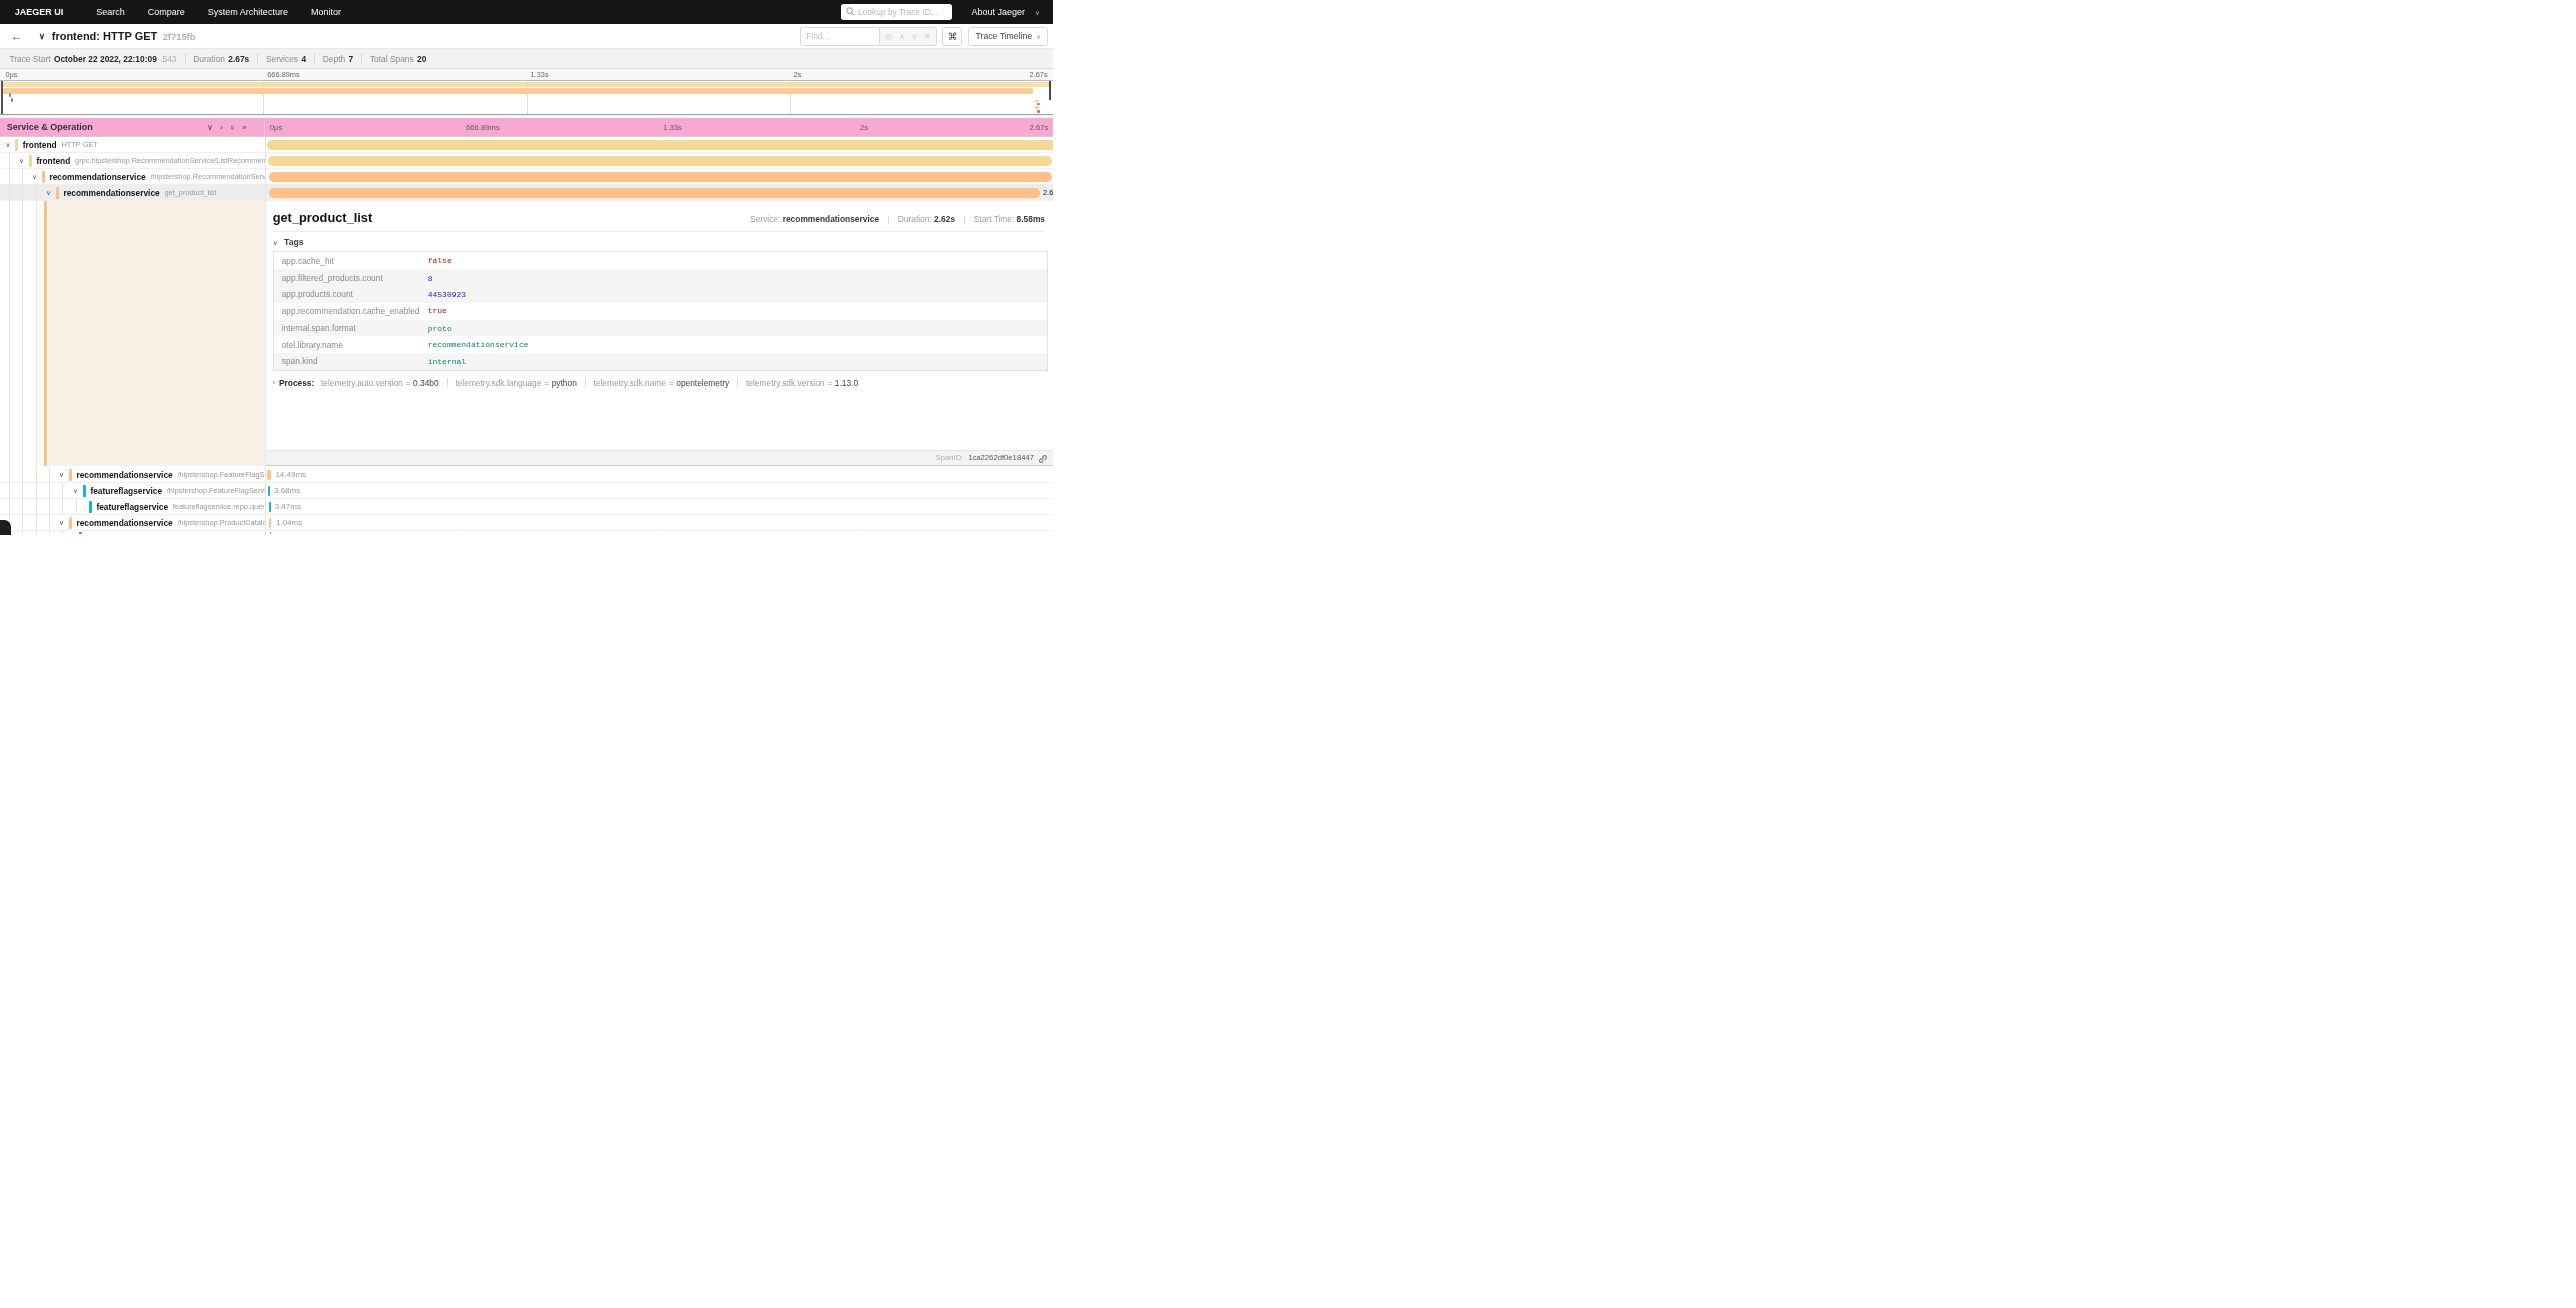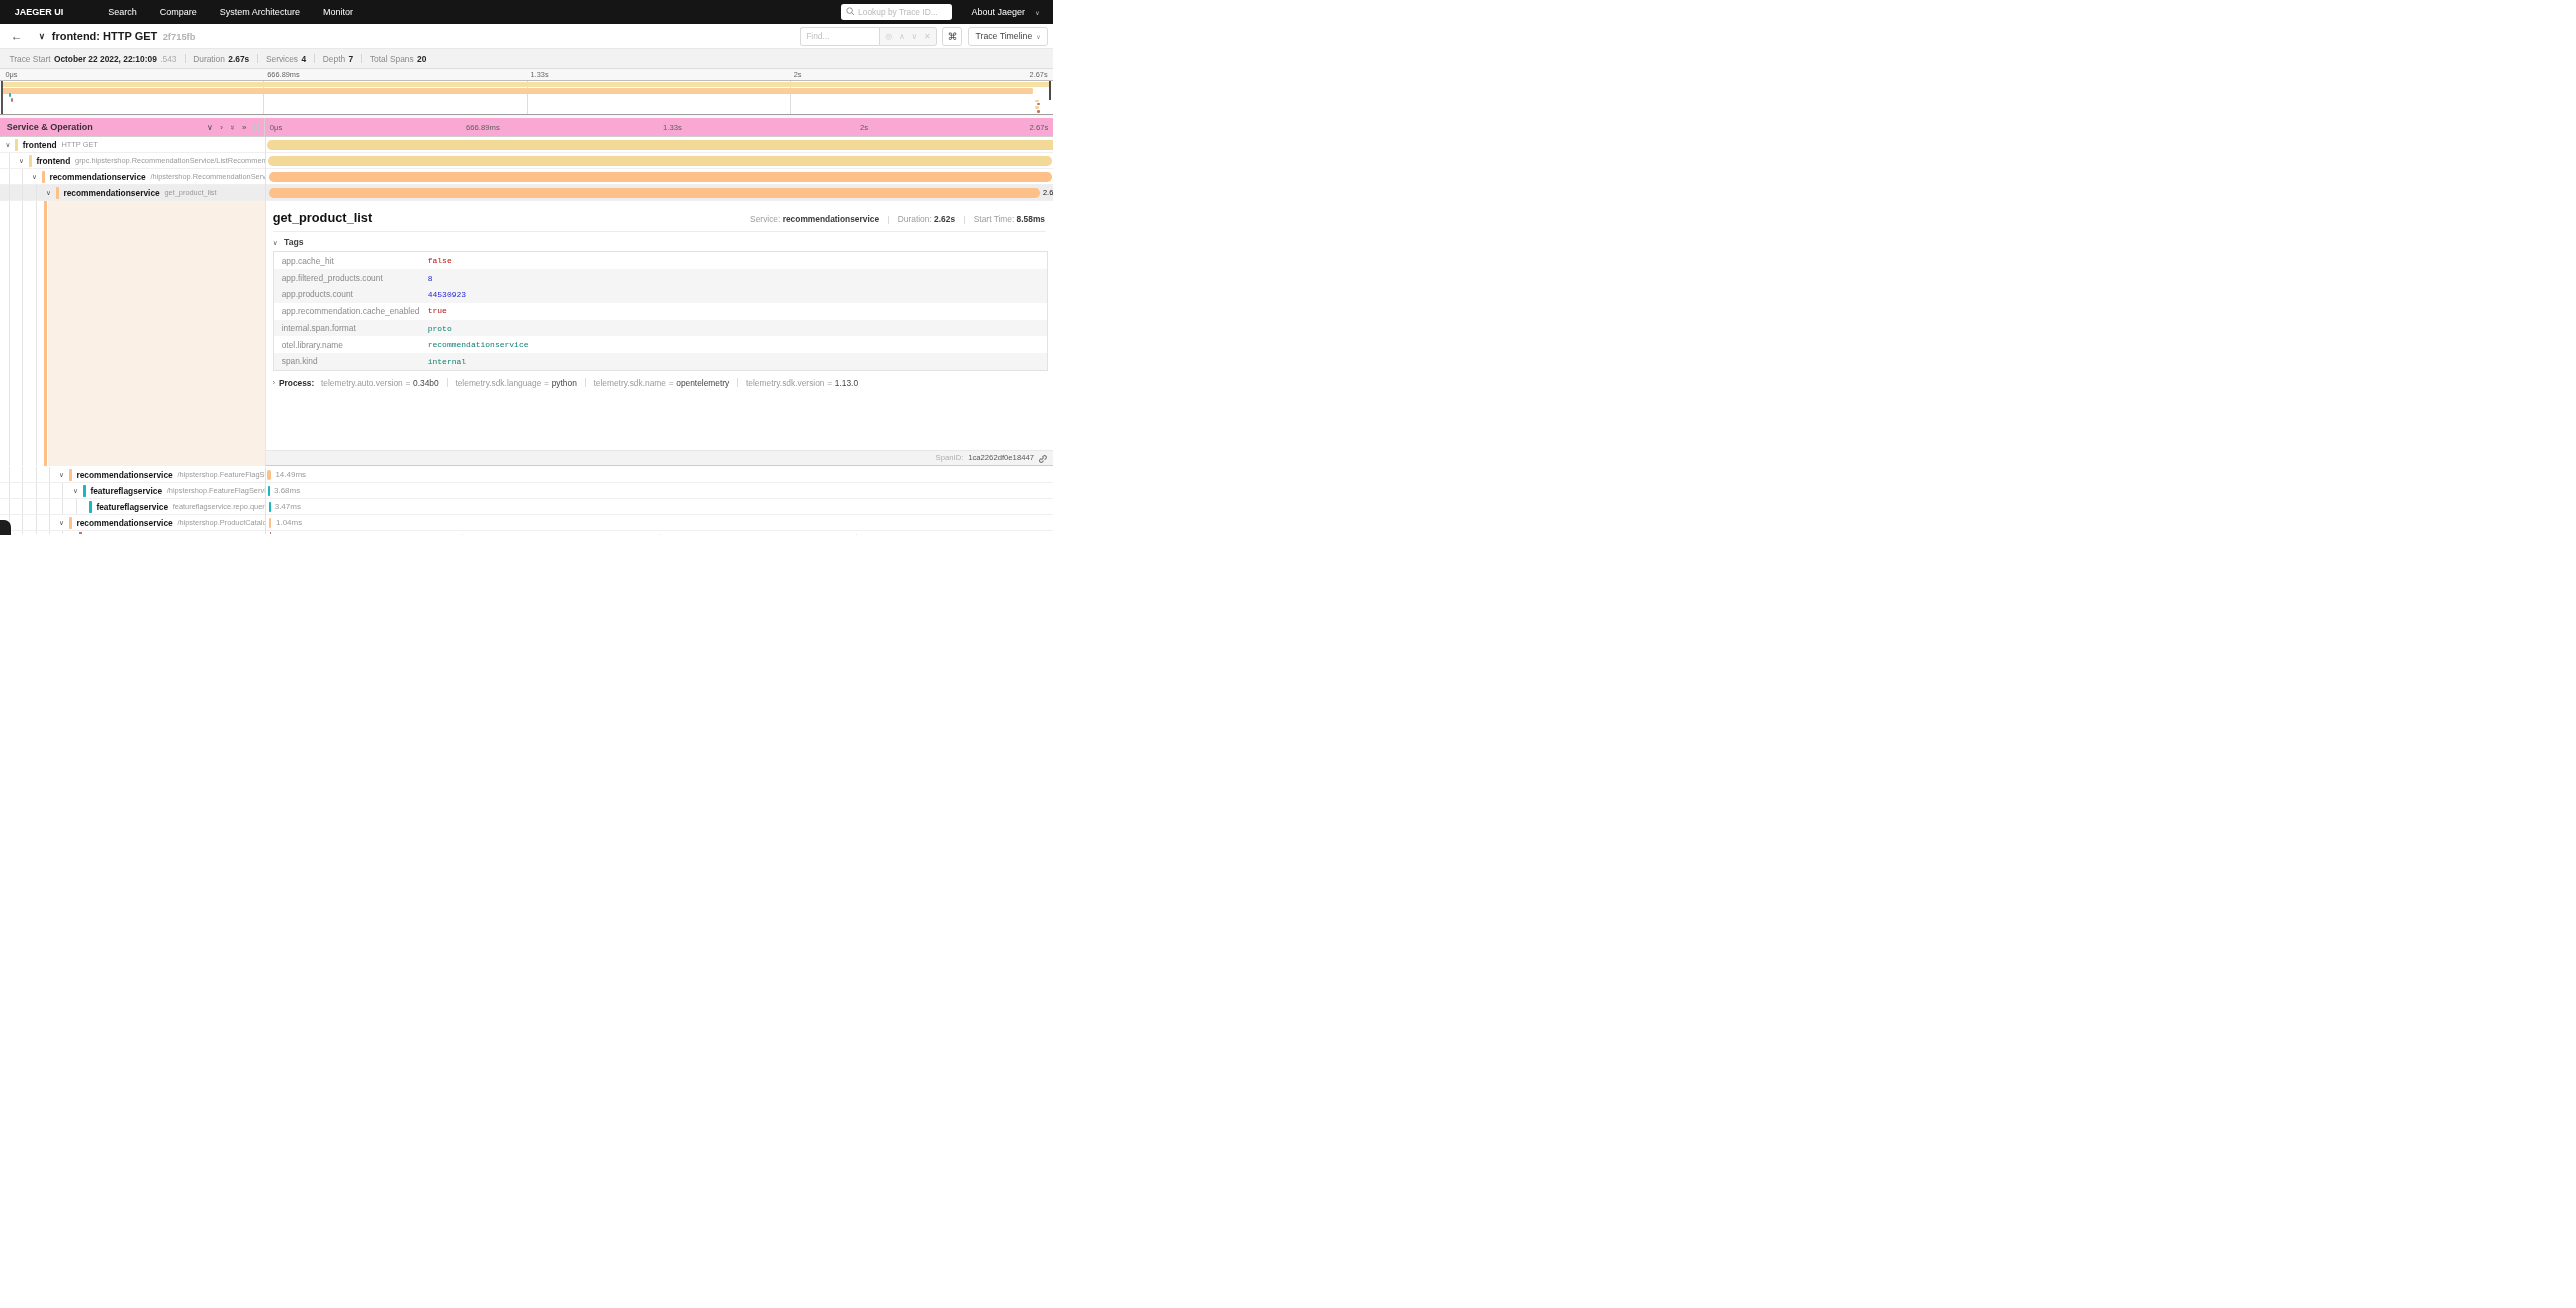--- a/index.html
+++ b/index.html
@@ -1,21 +1,21 @@
 <!DOCTYPE html>
 <html style="font-size:10.7px"><head>
 <meta charset="utf-8">
 <style>
   html,body{margin:0;padding:0;background:#fff;font-family:"Liberation Sans",sans-serif;}
   #app{position:relative;width:1053px;height:535px;overflow:hidden;background:#fff;}
   i,em{font-style:normal;}
 
   
   .nav{position:absolute;left:0;top:0;width:100%;height:24px;background:#151515;display:flex;align-items:center;}
-  .nav .brand{color:#fff;font-weight:bold;font-size:9px;margin-left:14.8px;margin-right:22px;}
+  .nav .brand{color:#fff;font-weight:bold;font-size:9px;margin-left:14.8px;margin-right:10px;}
   .nav .nav-item{color:#fff;font-size:9px;margin-left:23px;cursor:pointer;}
   .nav .spacer{flex:1;}
   .nav-search{position:relative;width:111px;height:16px;margin-right:20px;}
   .nav-search input{width:100%;height:100%;box-sizing:border-box;border:none;border-radius:2.7px;background:#fff;padding:0 4px 0 17.5px;font-size:8.4px;color:#333;font-family:"Liberation Sans",sans-serif;outline:none;}
   .nav-search input::placeholder{color:#b9b9b9;}
   .nav-search svg{position:absolute;left:5.4px;top:3.4px;}
   .nav .about{color:#fff;font-size:9px;margin-right:6.7px;}
   .nav .about-chev{color:#c9c9c9;font-size:6px;margin-right:13.4px;margin-left:3.4px;}
 
   

